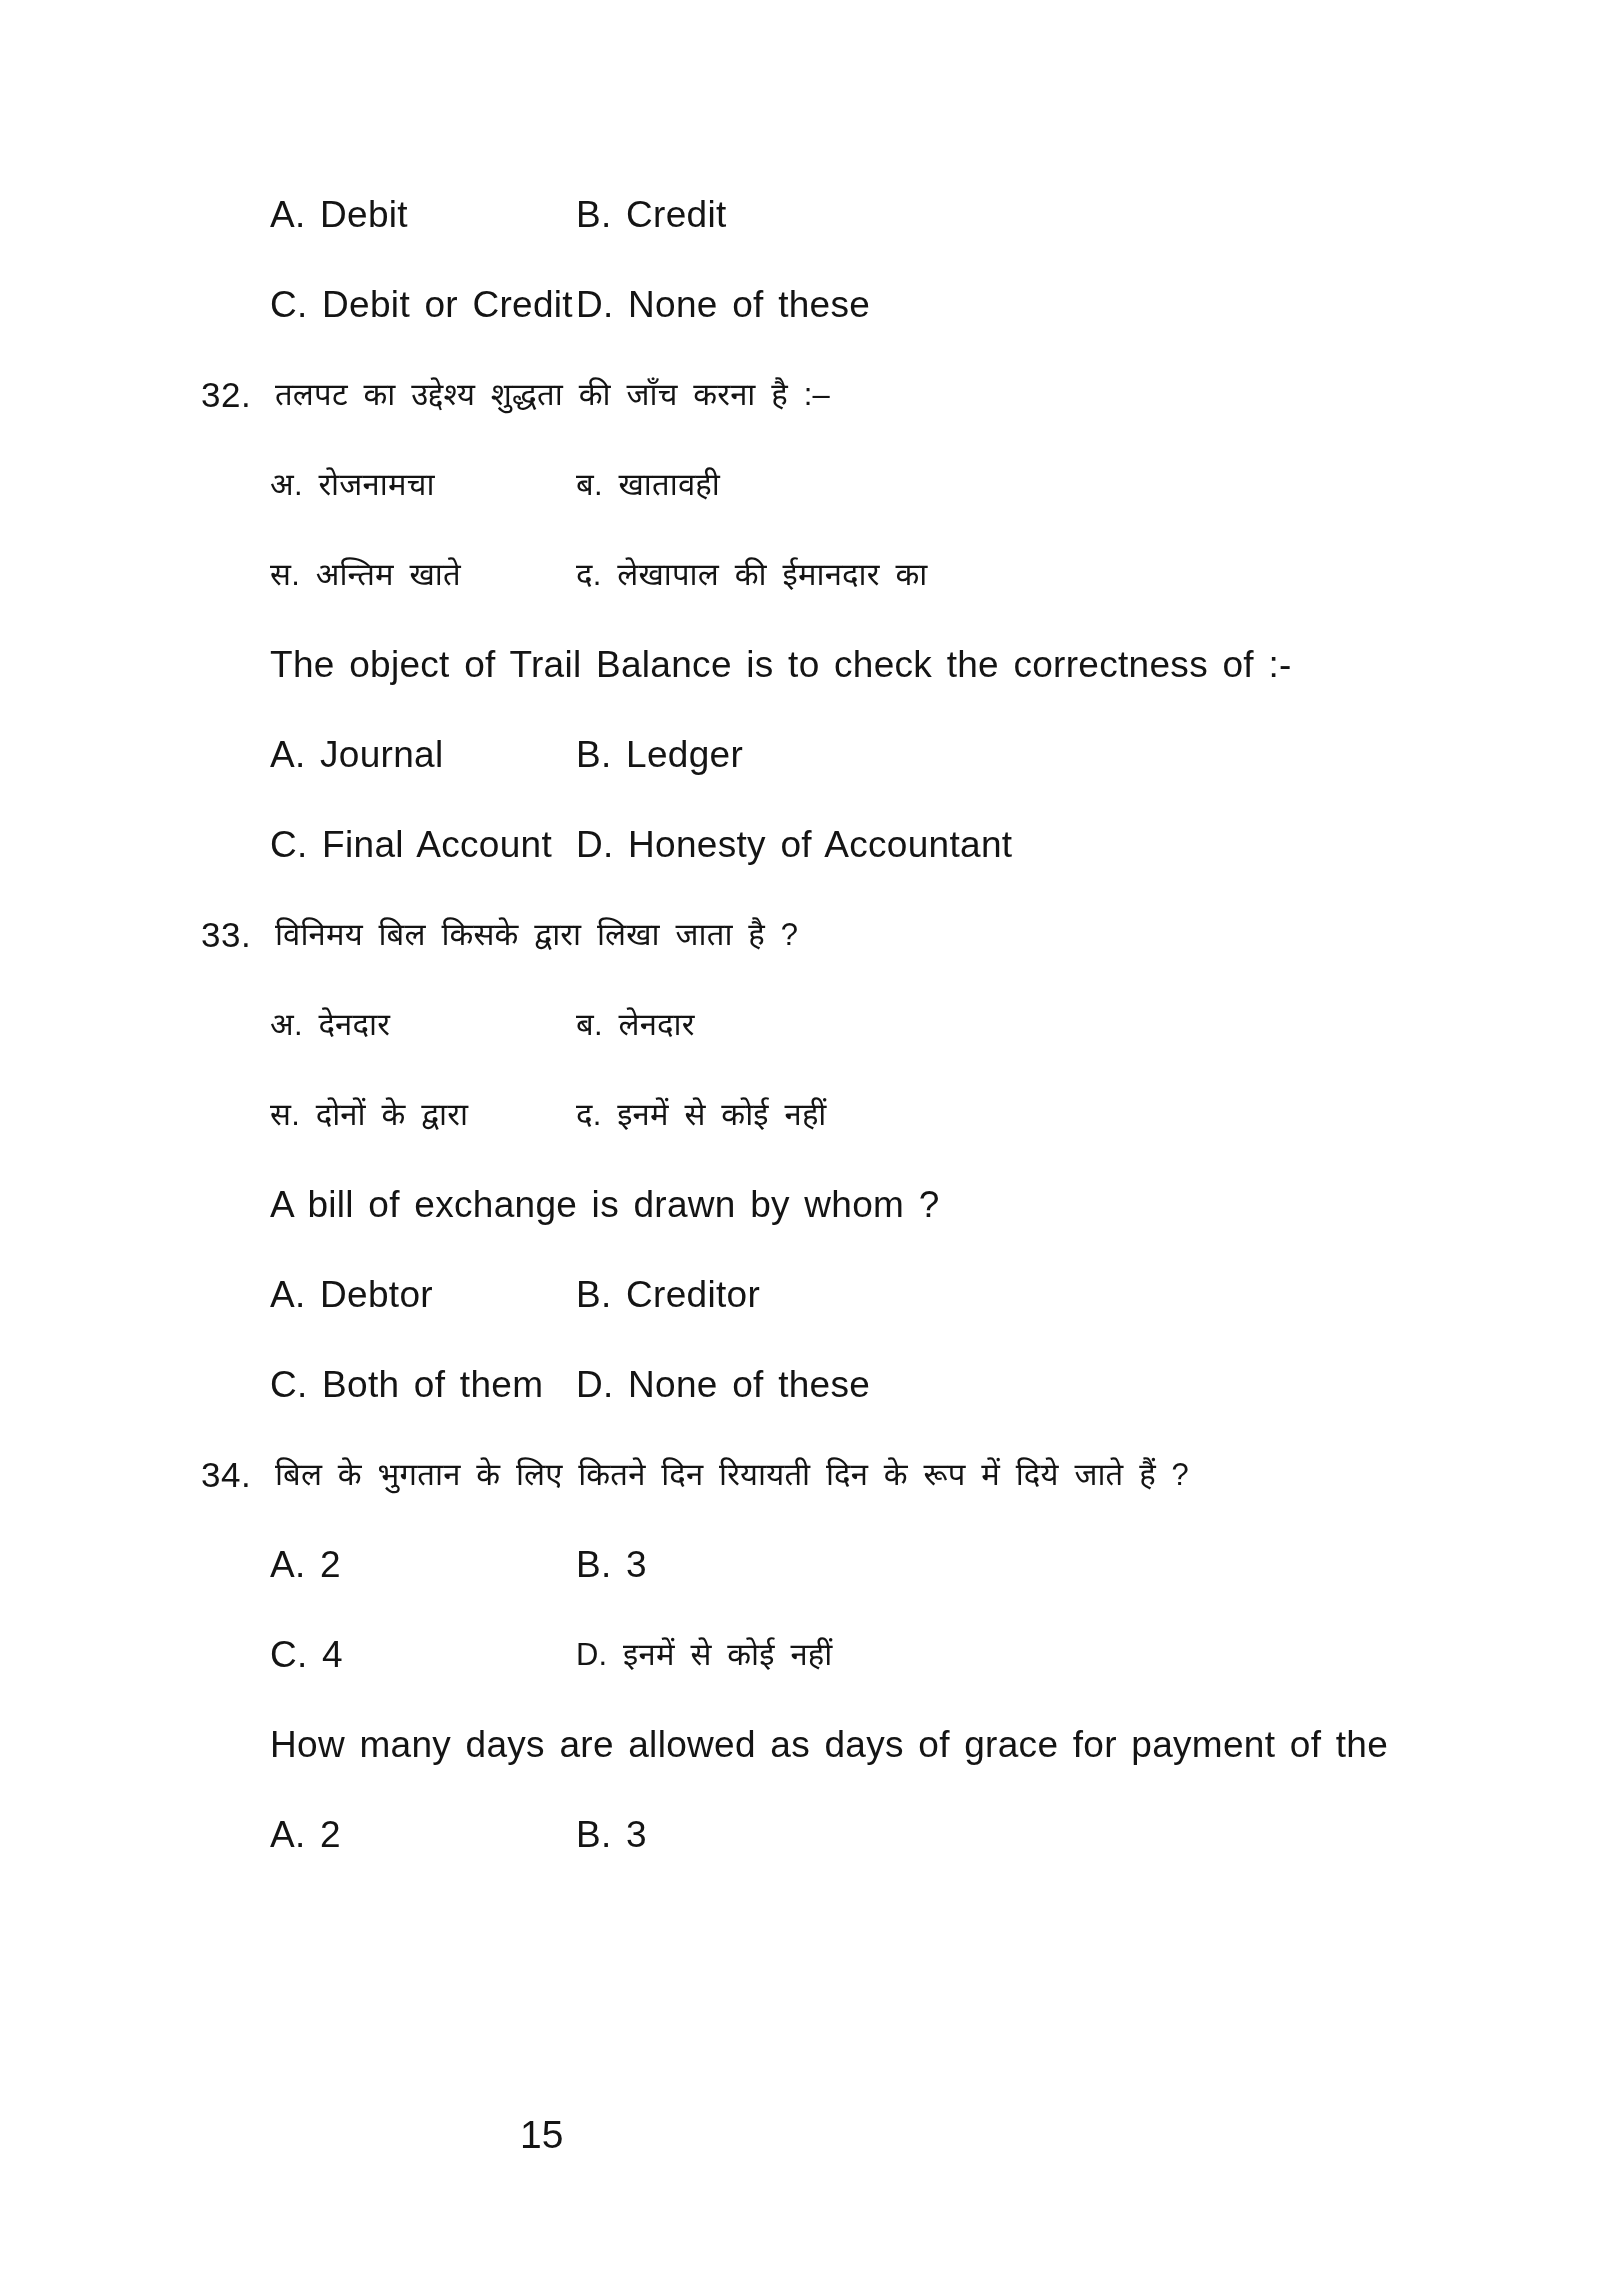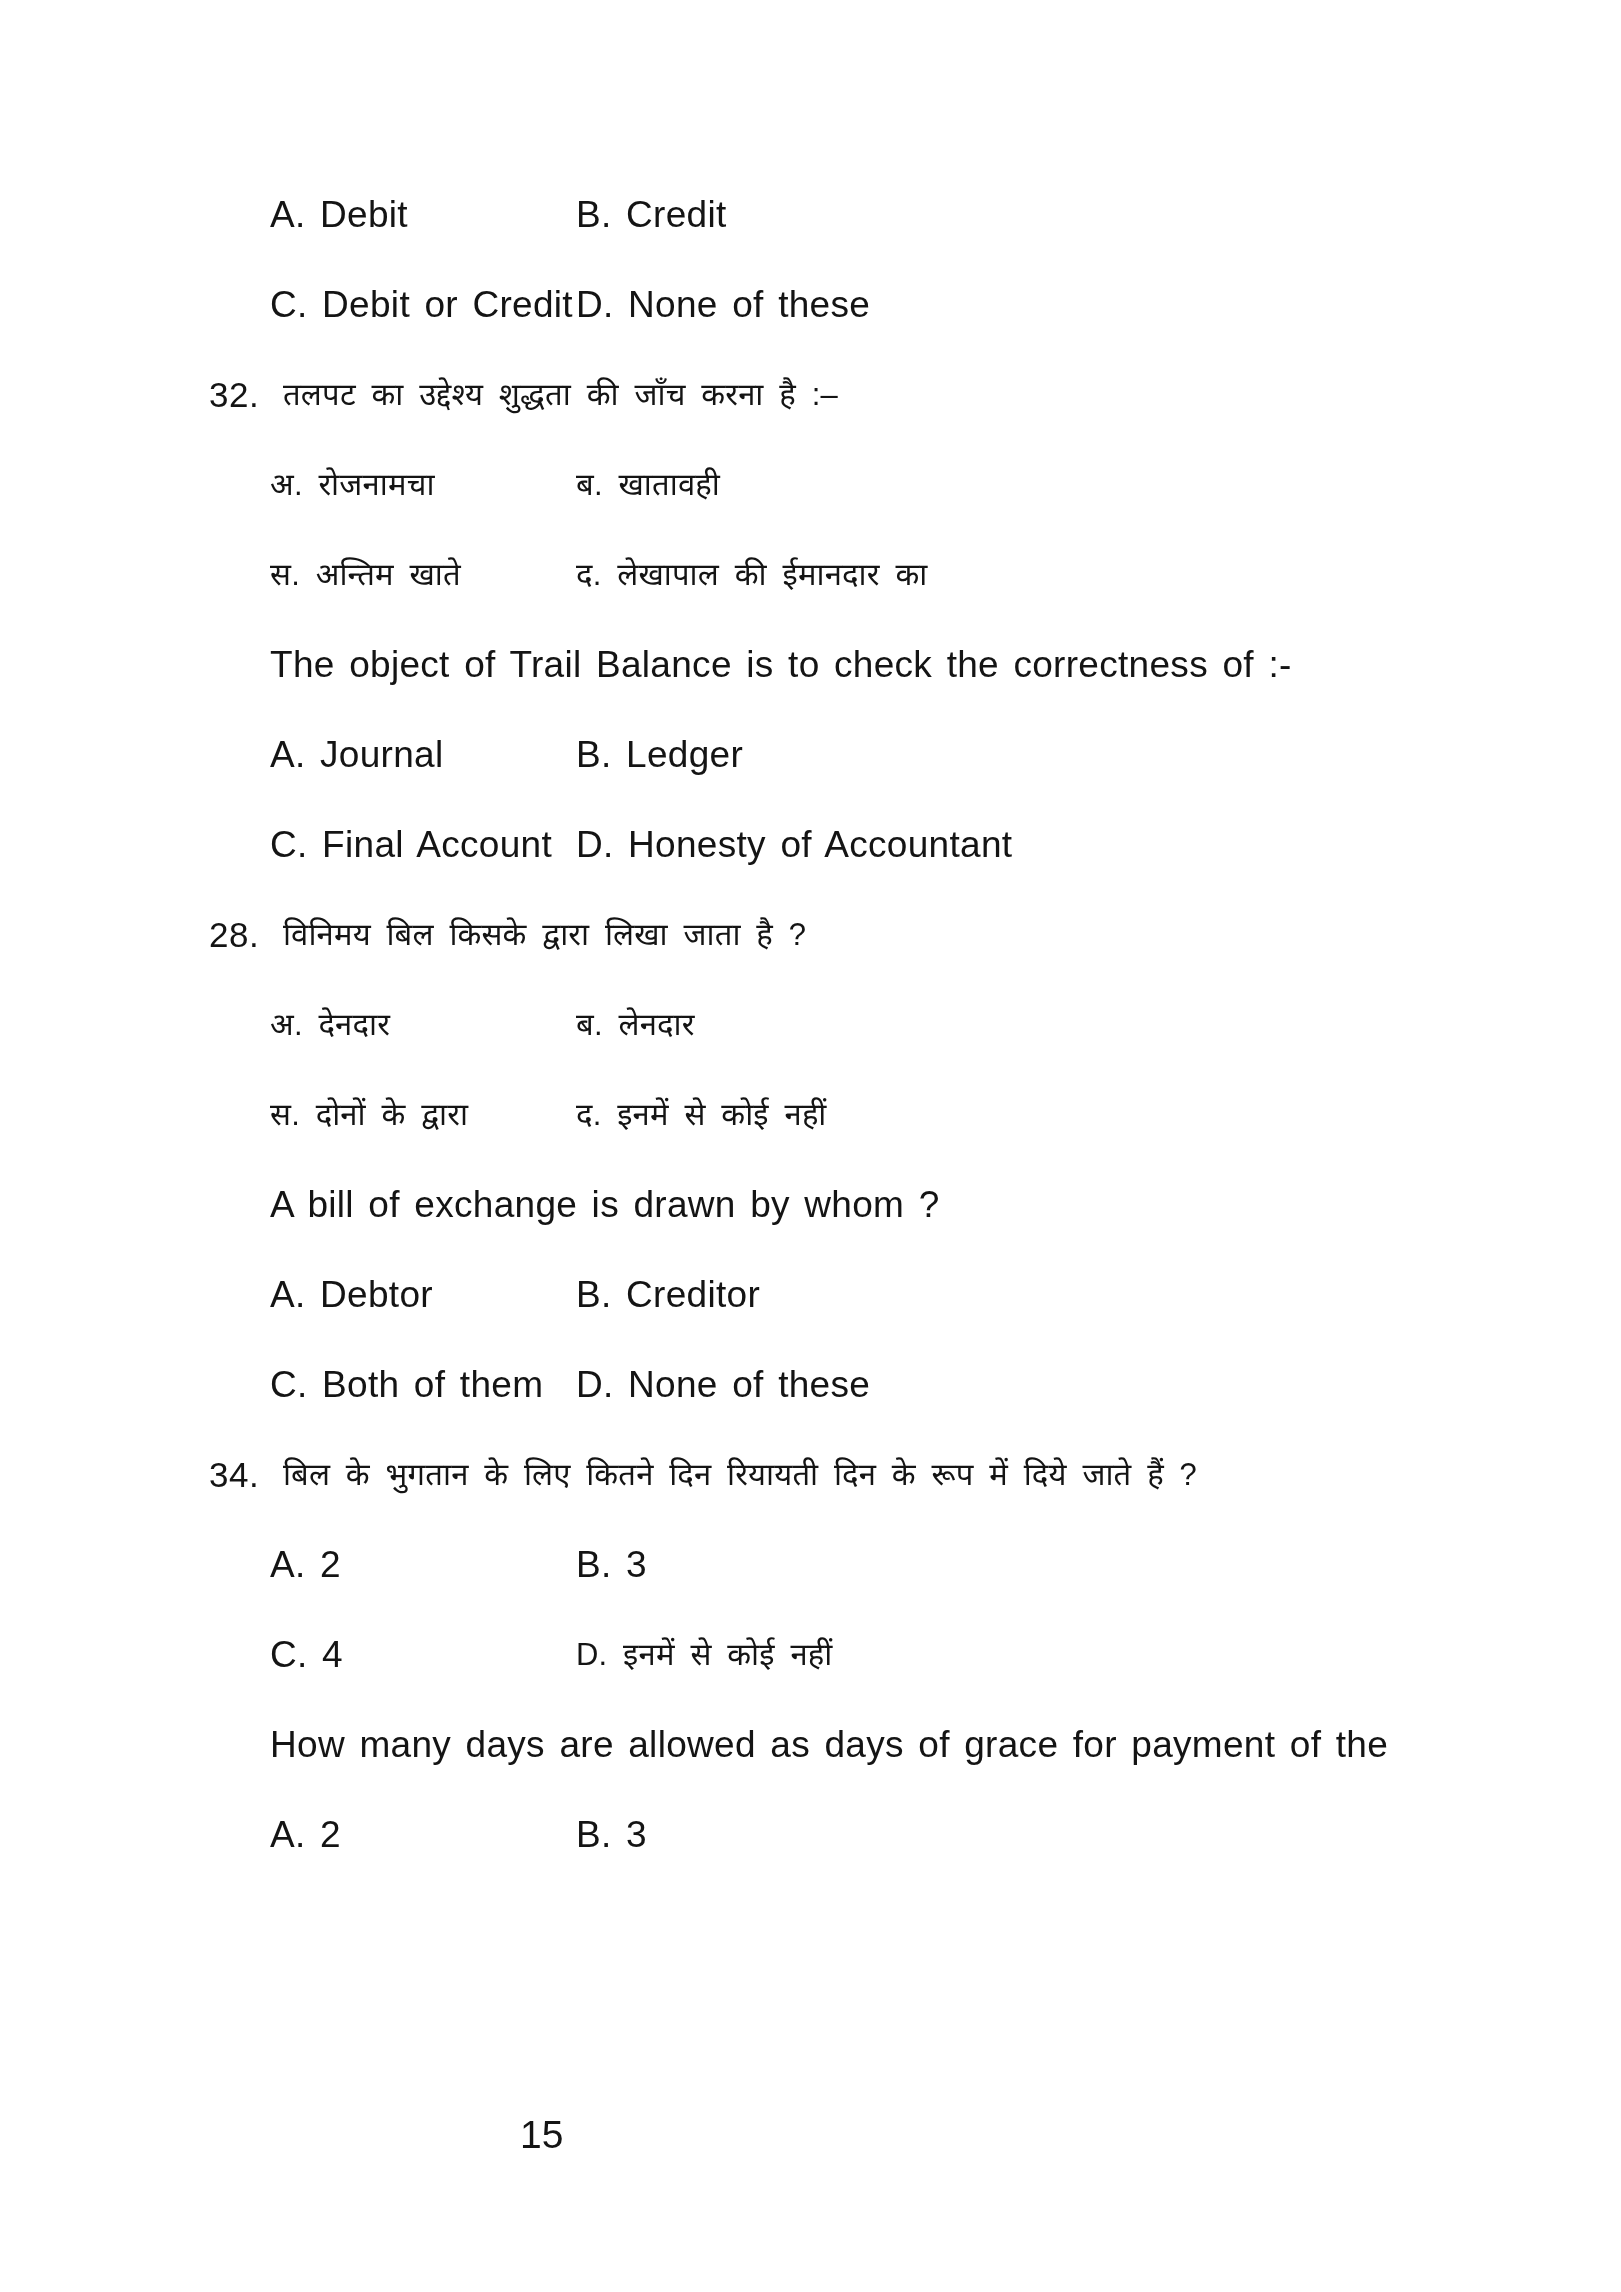--- a/index.html
+++ b/index.html
@@ -21,21 +21,21 @@
     margin-left: 201px;
     margin-right: 39px;
   }
   .block {
     line-height: 45px;
     margin-bottom: 45px;
     white-space: nowrap;
   }
   .en { font-size: 37px; letter-spacing: 0.3px; word-spacing: 3.9px; }
   .hi { font-size: 31px; letter-spacing: 0.2px; word-spacing: 6.9px; }
-  .qrow { display: flex; margin-left: 8px; }
+  .qrow { display: flex; }
   .qnum {
     width: 74px;
     flex: 0 0 74px;
     font-size: 35px;
     letter-spacing: 0.5px;
   }
   .qtext { flex: 1; white-space: nowrap; }
   .optrow { display: flex; padding-left: 69px; }
   .opt-left { width: 306px; flex: 0 0 306px; white-space: nowrap; }
   .opt-right { flex: 1; white-space: nowrap; }
@@ -80,21 +80,21 @@
     <div class="block optrow en gap-lg">
       <span class="opt-left">A. Journal</span>
       <span class="opt-right">B. Ledger</span>
     </div>
     <div class="block optrow en gap-lg">
       <span class="opt-left">C. Final Account</span>
       <span class="opt-right">D. Honesty of Accountant</span>
     </div>
 
     <div class="block qrow gap-lg">
-      <span class="qnum">28.</span>
+      <span class="qnum">33.</span>
       <span class="qtext hi">विनिमय बिल किसके द्वारा लिखा जाता है ?</span>
     </div>
     <div class="block optrow hi">
       <span class="opt-left">अ. देनदार</span>
       <span class="opt-right">ब. लेनदार</span>
     </div>
     <div class="block optrow hi">
       <span class="opt-left">स. दोनों के द्वारा</span>
       <span class="opt-right">द. इनमें से कोई नहीं</span>
     </div>

